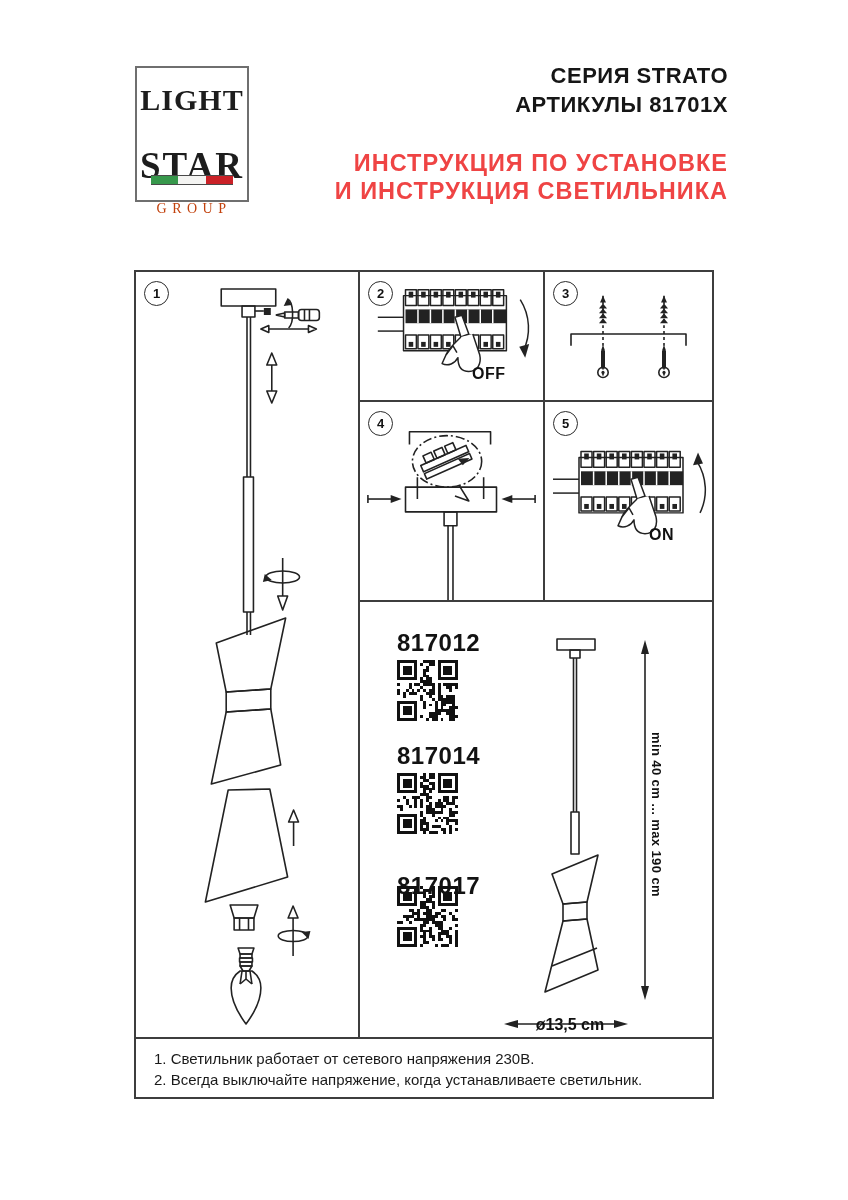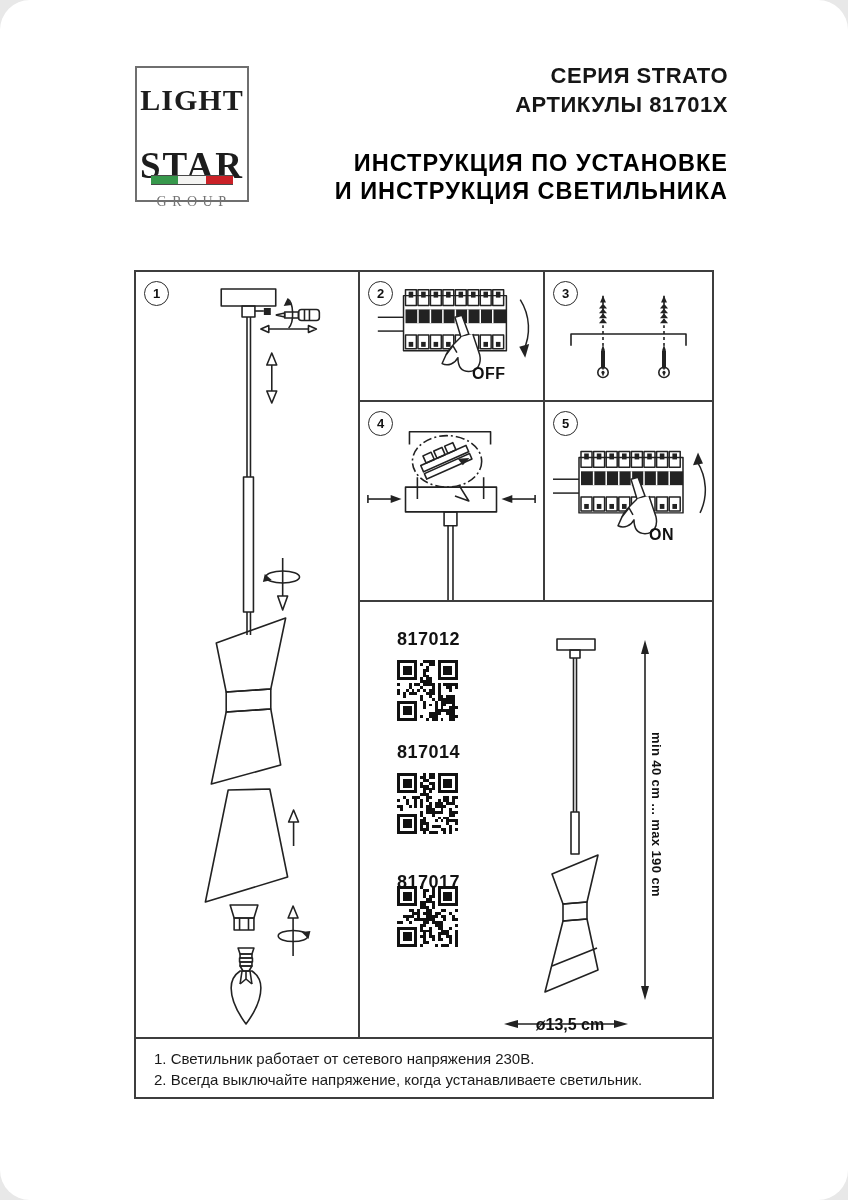--- a/index.html
+++ b/index.html
@@ -1,35 +1,35 @@
 <!DOCTYPE html>
 <html><head>
 <meta charset="utf-8">
 <style>
   html,body{margin:0;padding:0;background:#e8e8e8;}
   .page{position:relative;width:848px;height:1200px;background:#ffffff;margin:0 auto;
-        font-family:"Liberation Sans", sans-serif;color:#1b1b1b;overflow:hidden;border-radius:30px;}
+        font-family:"Liberation Sans", sans-serif;color:#1b1b1b;overflow:hidden;}
 
   
   .logo-box{position:absolute;left:135px;top:66px;width:114px;height:136px;
             border:2px solid #6f6f6f;box-sizing:border-box;background:#fff;text-align:center;}
   .logo-light{margin-top:17px;font-family:"Liberation Serif", serif;font-weight:bold;
               font-size:30px;line-height:30px;letter-spacing:1px;color:#1d1d1d;}
   .logo-star{font-family:"Liberation Serif", serif;font-weight:bold;
              font-size:37px;line-height:35px;letter-spacing:2px;color:#1d1d1d;margin-top:33px;}
   .logo-group{font-family:"Liberation Serif", serif;font-size:14px;line-height:16px;
-              letter-spacing:5.5px;color:#737373;margin-top:11px;margin-left:4px;}
+              letter-spacing:5.5px;color:#c2410c;margin-top:18px;margin-left:4px;}
   .logo-flag{position:absolute;left:14px;bottom:15px;width:82px;height:8px;
              border-top:1px solid #4a4a4a;border-bottom:1px solid #4a4a4a;display:flex;}
   .logo-flag span{flex:1;height:100%;}
   .fg{background:#37984c;} .fw{background:#f4f4f2;} .fr{background:#ca2127;}
 
   .header-titles{position:absolute;left:280px;right:120px;top:61px;text-align:right;}
   .series,.articles{font-size:22px;font-weight:bold;line-height:29px;letter-spacing:.5px;color:#161616;}
-  .instr{font-size:23.5px;font-weight:bold;line-height:28px;letter-spacing:1px;color:#000000;}
+  .instr{font-size:23.5px;font-weight:bold;line-height:28px;letter-spacing:1px;color:#ef4444;}
   .instr-gap{height:30px;}
 
   
   .table{position:absolute;left:134px;top:270px;width:580px;height:829px;
          border:2px solid #3d3d3d;box-sizing:border-box;}
   .panel{position:absolute;box-sizing:border-box;background:#fff;}
   .p1 {left:0;  top:0;   width:224px;height:765px;border-right:2px solid #3d3d3d;}
   .p2 {left:224px;top:0;  width:185px;height:130px;border-right:2px solid #3d3d3d;border-bottom:2px solid #3d3d3d;}
   .p3 {left:409px;top:0;  width:167px;height:130px;border-bottom:2px solid #3d3d3d;}
   .p4 {left:224px;top:130px;width:185px;height:200px;border-right:2px solid #3d3d3d;border-bottom:2px solid #3d3d3d;}
@@ -45,21 +45,21 @@
 
   .panel svg.draw{position:absolute;left:0;top:0;width:100%;height:100%;}
   .draw .f{fill:#222;stroke:none;}
   .draw .w{stroke:#fff;}
 
   .switch-label{position:absolute;font-size:16px;font-weight:bold;color:#111;letter-spacing:.5px;}
   .off-label{left:112px;top:93px;}
   .on-label{left:104px;top:124px;}
 
   
-  .art{position:absolute;left:37px;font-size:18px;font-weight:bold;letter-spacing:.5px;color:#121212;}
+  .art{position:absolute;left:37px;font-size:24px;font-weight:bold;letter-spacing:.5px;color:#121212;}
   .qr{position:absolute;left:37px;width:61px;height:61px;}
   .qr svg{width:100%;height:100%;display:block;}
   .a1{top:27px;} .q1{top:58px;}
   .a2{top:140px;} .q2{top:171px;}
   .a3{top:270px;} .q3{top:284px;}
 
   .dim-v{position:absolute;left:289px;top:130px;writing-mode:vertical-rl;
          font-size:13px;font-weight:bold;letter-spacing:.4px;white-space:nowrap;color:#111;}
   .dim-h{position:absolute;left:148px;top:414px;width:124px;text-align:center;
          font-size:16px;font-weight:bold;color:#111;}

